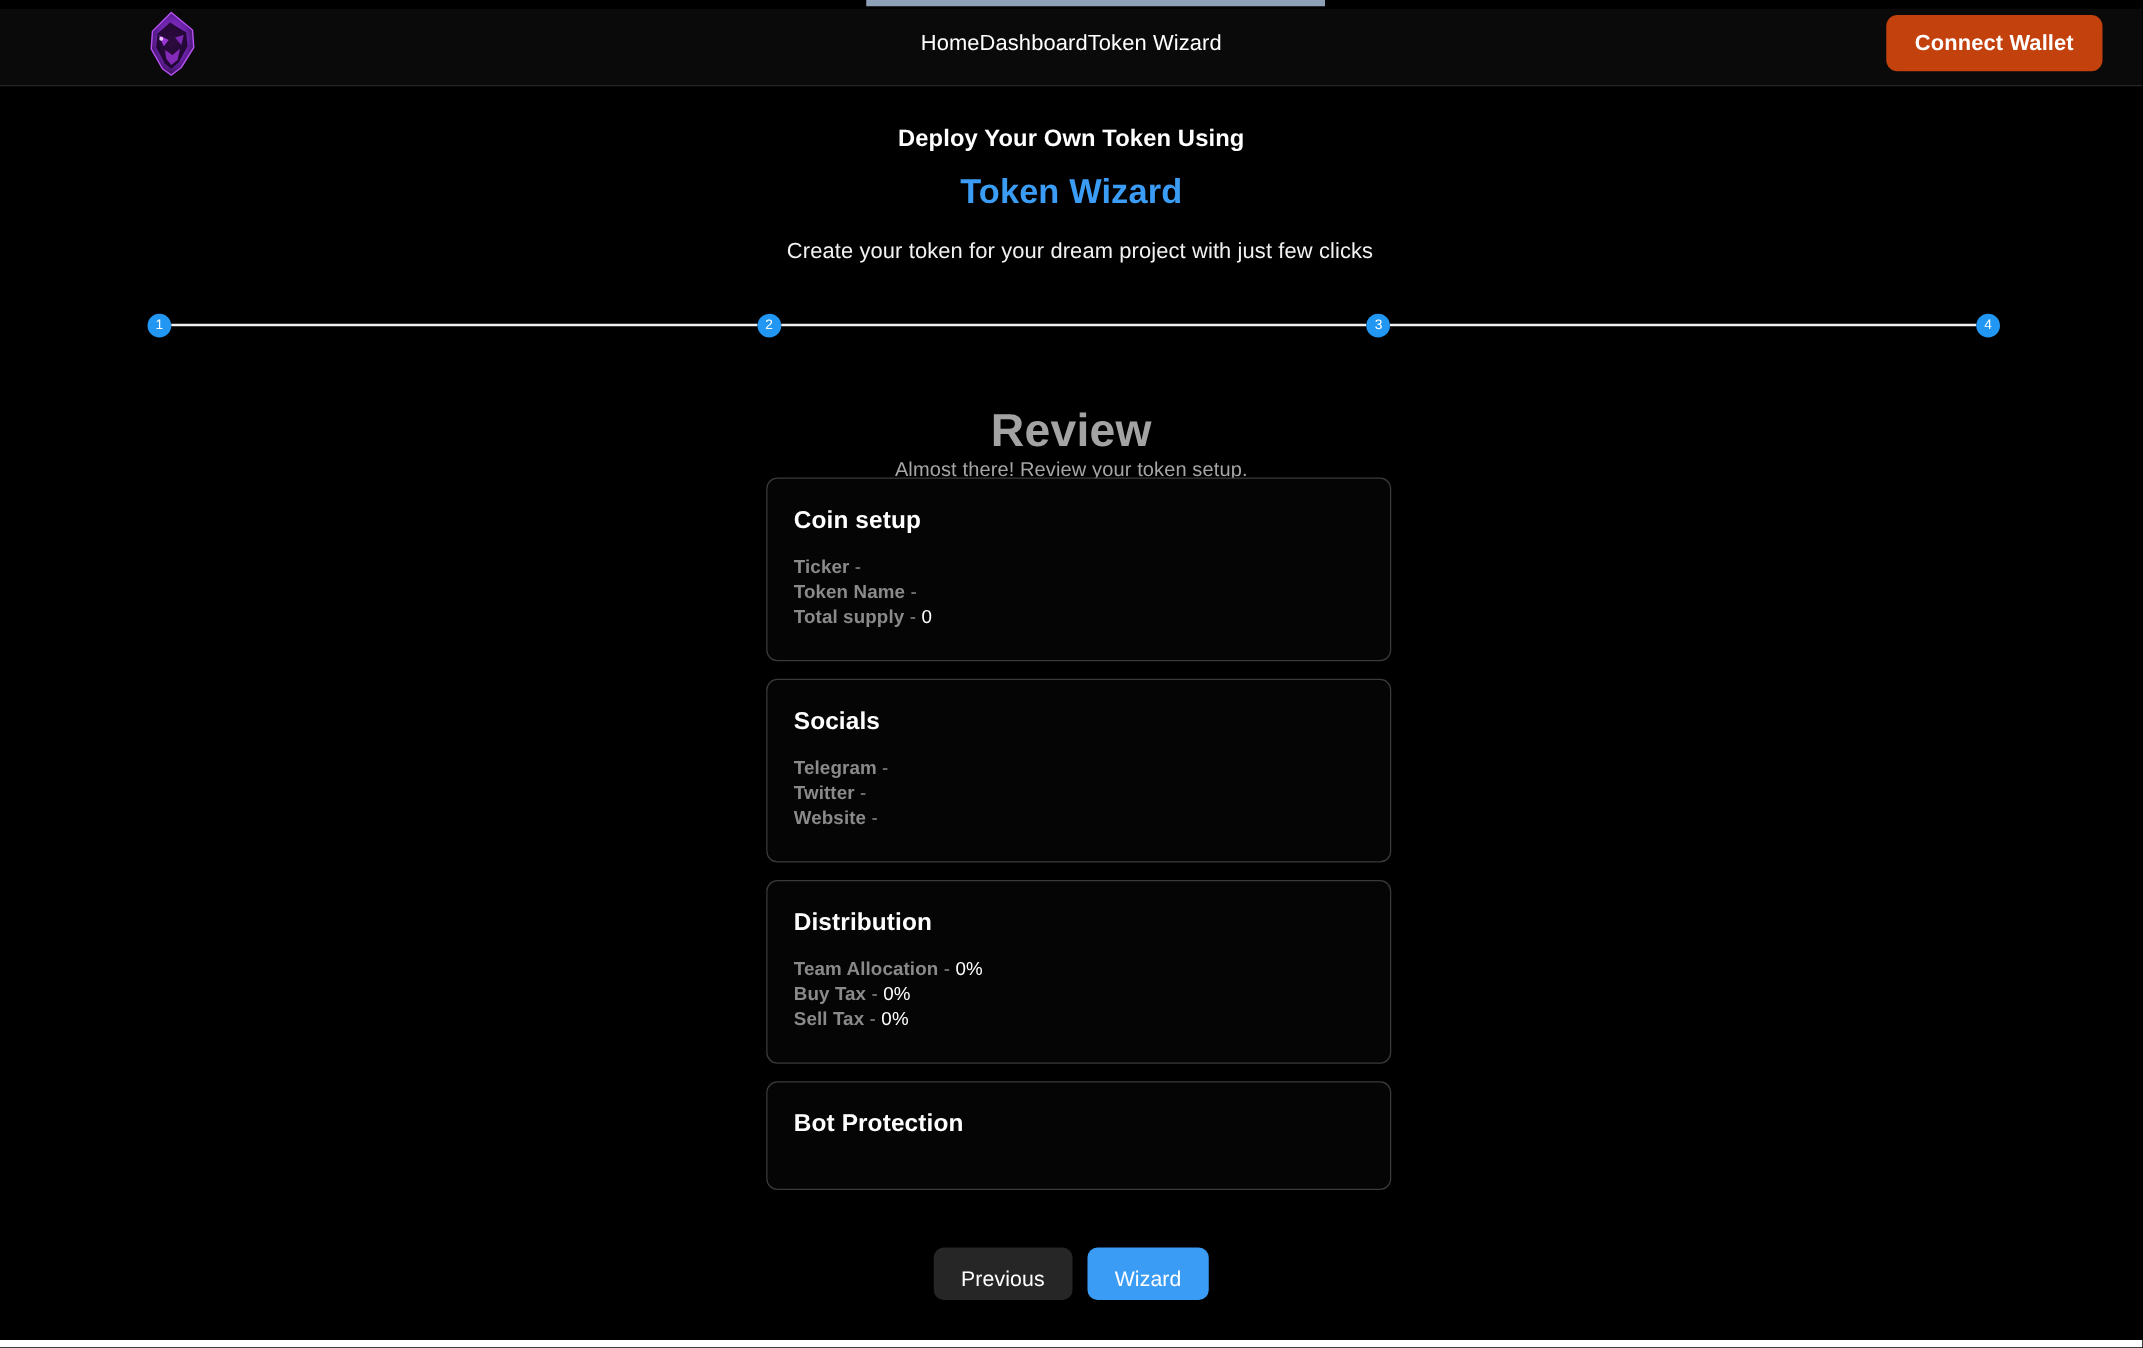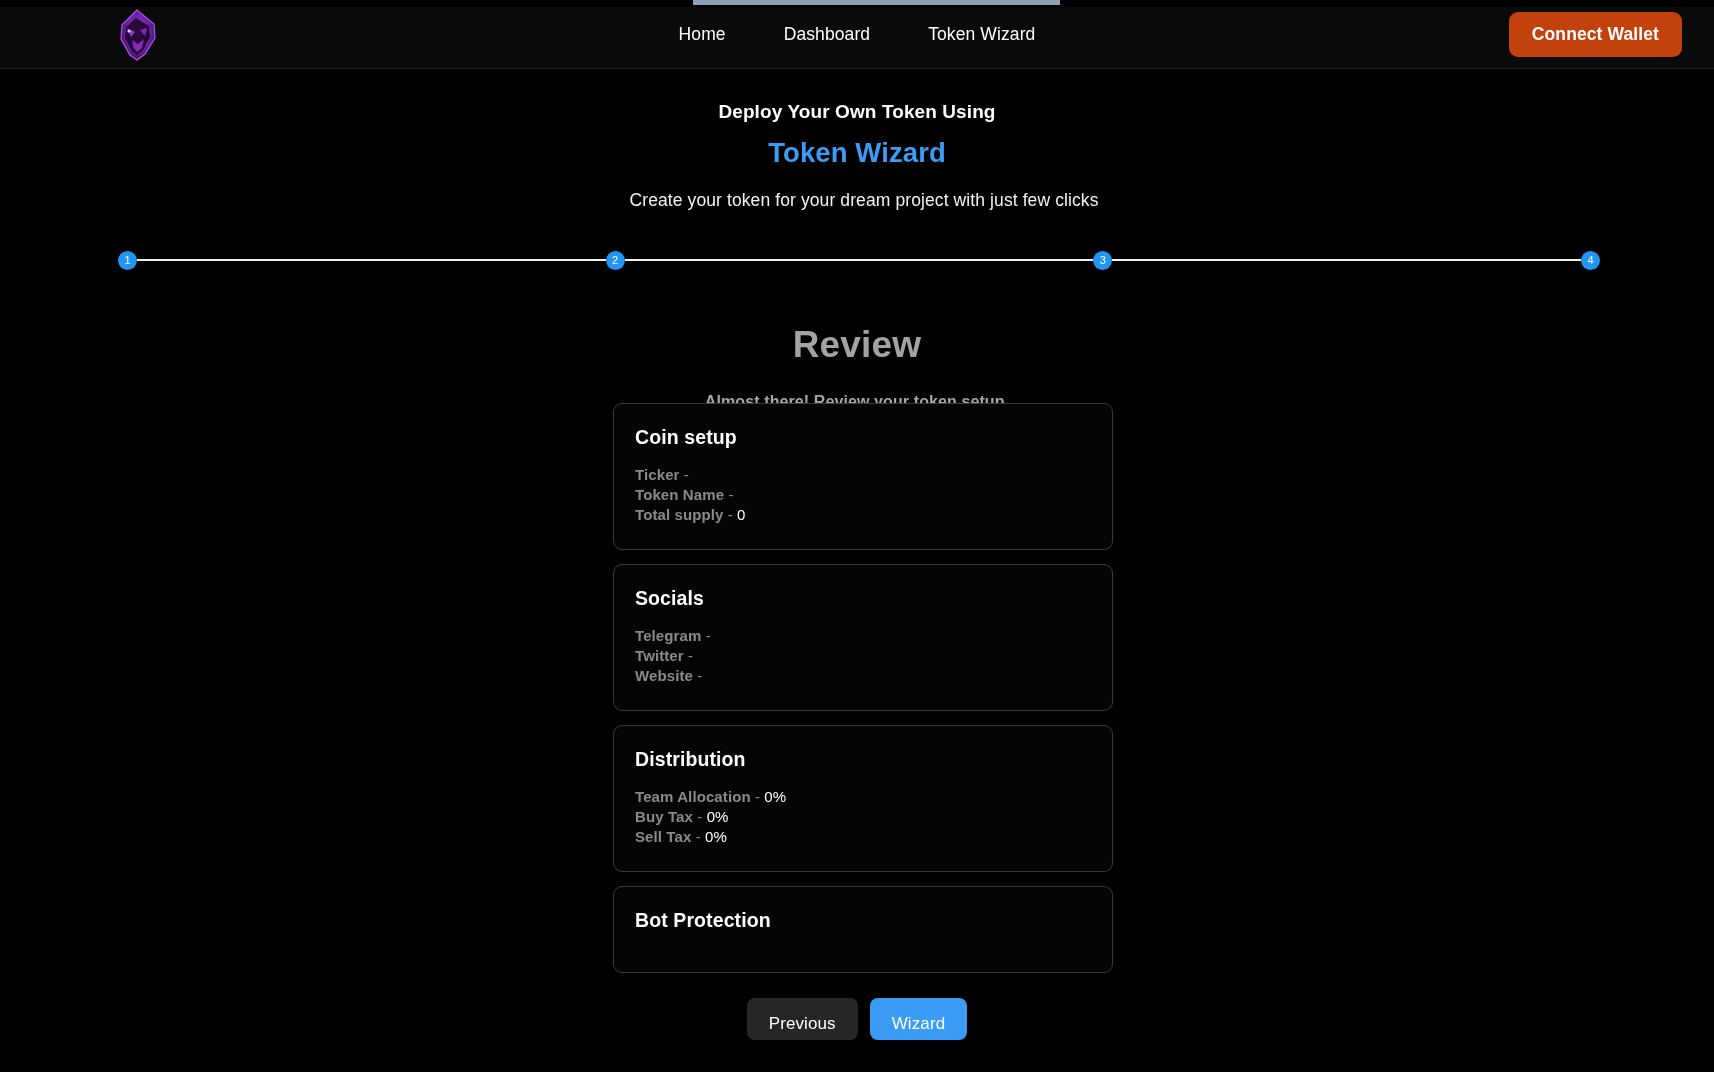--- a/index.html
+++ b/index.html
@@ -59,21 +59,20 @@
   }
 
   #nav-links {
     position: absolute;
     left: 0; right: 0;
     top: 0;
     height: 69px;
     display: flex;
     align-items: center;
     justify-content: center;
-    gap: 58px;
   }
   #nav-links .nav-link {
     font-size: 17.5px;
     color: #ffffff;
     letter-spacing: 0.1px;
     text-decoration: none;
     white-space: nowrap;
     cursor: pointer;
   }
 
@@ -164,34 +163,34 @@
     left: 0;
     width: 1714px;
     text-align: center;
     font-size: 37px;
     font-weight: 700;
     color: #a3a3a3;
     letter-spacing: 0.2px;
   }
   #review-subheading {
     position: absolute;
-    top: 393px;
+    top: 368px;
     left: 0;
     width: 1714px;
     text-align: center;
     font-size: 16px;
-    font-weight: 700;
+    font-weight: 400;
     color: #a6a6a6;
     letter-spacing: 0.1px;
   }
 
   
   #cards {
     position: absolute;
-    top: 403px;
+    top: 382px;
     left: 613px;
     width: 500px;
   }
   .review-card {
     width: 500px;
     background: #050505;
     border: 1px solid #3a3a3a;
     border-radius: 9px;
     padding: 22px 21px 24px 21px;
     margin-bottom: 14px;

